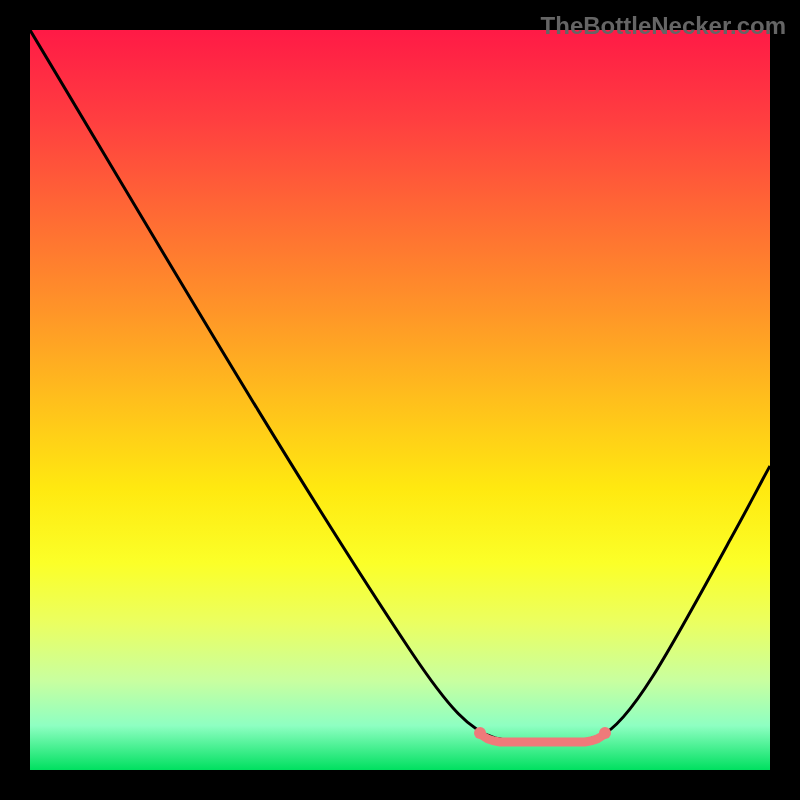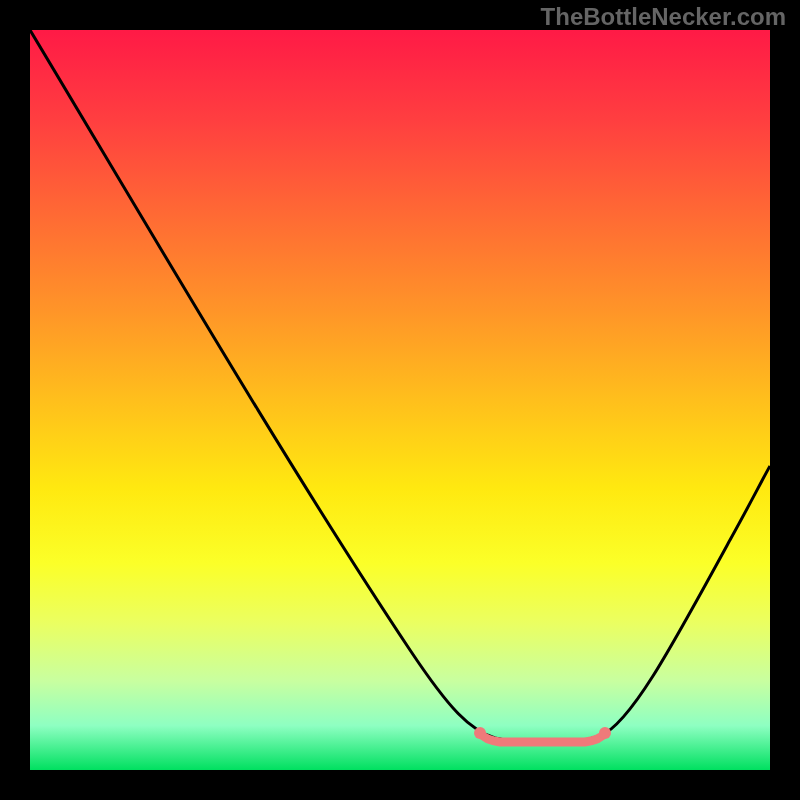--- a/index.html
+++ b/index.html
@@ -1,17 +1,17 @@
 <!DOCTYPE html>
 <html><head>
 <meta charset="utf-8">
 <style>
   body{margin:0;background:#000;font-family:Arial,sans-serif}
   .wrap{width:800px;height:800px;position:relative}
-  .watermark{position:absolute;top:3px;right:14px;color:#656565;font-weight:bold;font-size:24px;z-index:4}
+  .watermark{position:absolute;top:12px;right:14px;color:#656565;font-weight:bold;font-size:24px;z-index:4}
   .frame{position:absolute;left:30px;top:30px;right:30px;bottom:30px;background:#fff}
   .grad{position:absolute;inset:0;background:linear-gradient(to bottom,
       #ff1a46 0%,
       #ff3e40 12%,
       #ff6a34 25%,
       #ff9528 38%,
       #ffbf1c 50%,
       #ffe910 62%,
       #fbff28 72%,
       #ebff60 80%,

